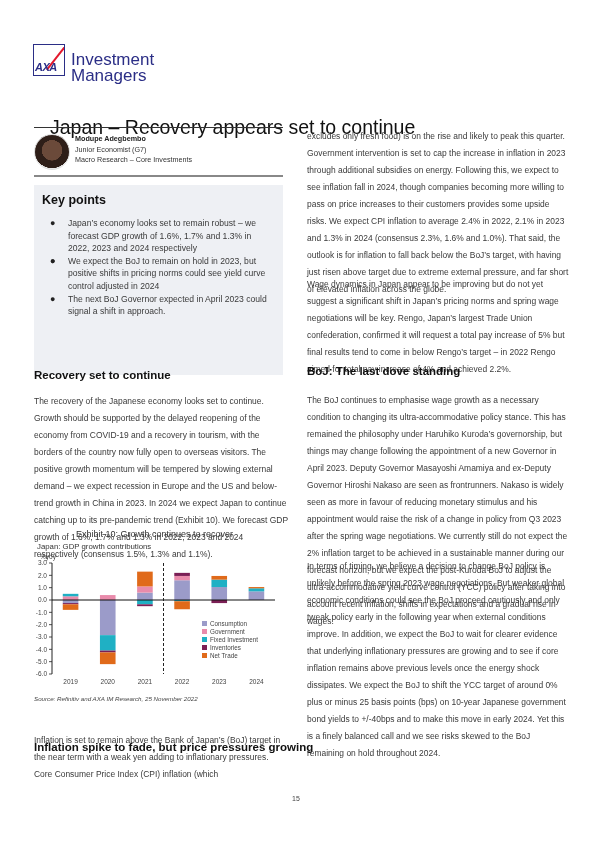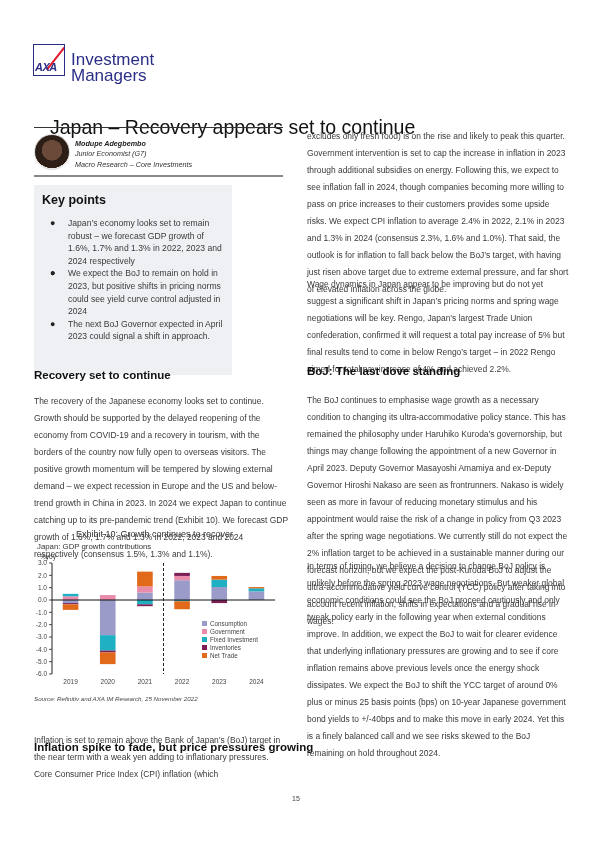--- a/index.html
+++ b/index.html
@@ -4,26 +4,26 @@
 <style>
   html, body { margin:0; padding:0; background:#ffffff; }
   body { width:600px; height:848px; position:relative; overflow:hidden; font-family:"Liberation Sans", sans-serif; color:#3a3a3a; }
   .logo { position:absolute; left:33px; top:36px; display:flex; align-items:center; }
   .logo-box { width:32px; height:32px; border:1.5px solid #2b2e86; box-sizing:border-box; position:relative; overflow:hidden; }
   .logo-box .slash { position:absolute; width:2px; height:30px; background:#e3182d; left:21px; top:-2px; transform:rotate(38deg); }
   .logo-box .axa { position:absolute; left:1px; bottom:2px; font-size:11px; font-weight:bold; font-style:italic; color:#2b2e86; letter-spacing:-0.5px; font-family:"Liberation Sans", sans-serif; }
   .logo-text { margin-left:6px; color:#2b2e86; font-size:17px; line-height:16px;margin-top:16px; }
   .page-title { position:absolute; left:34px; top:100px; font-size:19.5px; color:#111; font-weight:normal; margin:16px; }
   .rule-top { position:absolute; left:34px; top:127px; width:249px; height:1px; background:#333; }
-  .author { position:absolute; left:34px; top:134px; display:flex; align-items:flex-end;font-style:italic; }
+  .author { position:absolute; left:34px; top:134px; display:flex; align-items:flex-start; }
   .avatar { width:34px; height:34px; border-radius:50%; background:radial-gradient(circle at 50% 45%, #6b4a3a 0 40%, #2e1e18 41% 70%, #e9e9e9 71%); border:1px solid #ddd; }
   .author-info { margin-left:5px; font-size:7.2px; line-height:10.5px; color:#333; }
   .author-name { font-weight:bold; color:#222; }
   .rule-author { position:absolute; left:34px; top:175px; width:249px; height:2px; background:#888; }
-  .keypoints { position:absolute; left:34px; top:185px; width:198px; height:190px; background:#eef0f4; box-sizing:border-box; padding:8px 8px; }
+  .keypoints { position:absolute; left:34px; top:185px; width:249px; height:190px; background:#eef0f4; box-sizing:border-box; padding:8px 8px; }
   .keypoints h3 { margin:0 0 10px 0; font-size:12.5px; color:#111; font-weight:bold; }
   .keypoints ul { margin:0; padding:0 0 0 10px; list-style:none; }
   .keypoints li { font-size:8.6px; line-height:12.6px; color:#3a3a3a; position:relative; padding-left:16px; margin-bottom:0; }
   .keypoints li .bullet { position:absolute; left:-2px; top:0; font-size:9px; color:#222; }
   .section-h { position:absolute; font-size:11.5px; font-weight:bold; color:#111; margin:0; }
   .para { position:absolute; font-size:8.45px; line-height:17px; color:#3a3a3a; margin:0; }
   .exhibit-title { position:absolute; left:34px; top:529px; font-size:9px; color:#333;margin-left:42px; }
   .chart-sub { position:absolute; left:37px; top:542px; font-size:7.8px; color:#333; }
   .chart-svg { position:absolute; left:30px; top:550px; }
   .source { position:absolute; left:34px; top:695px; font-size:6.2px; font-style:italic; color:#444; }

